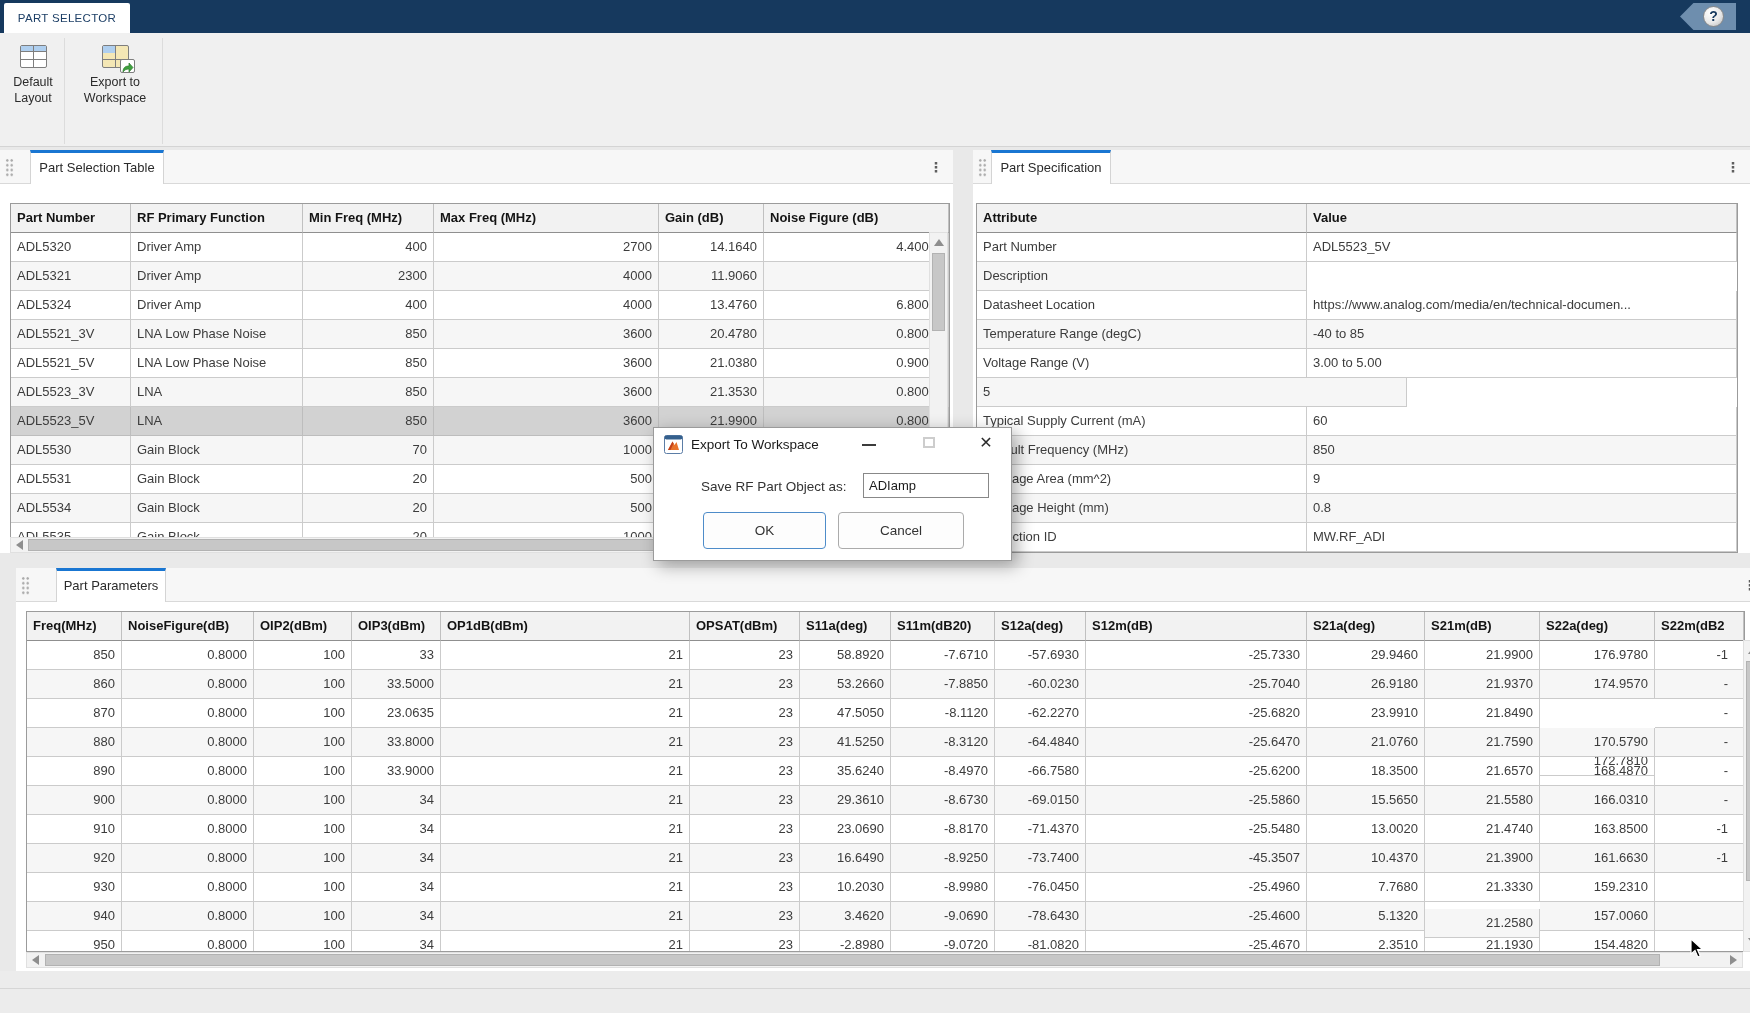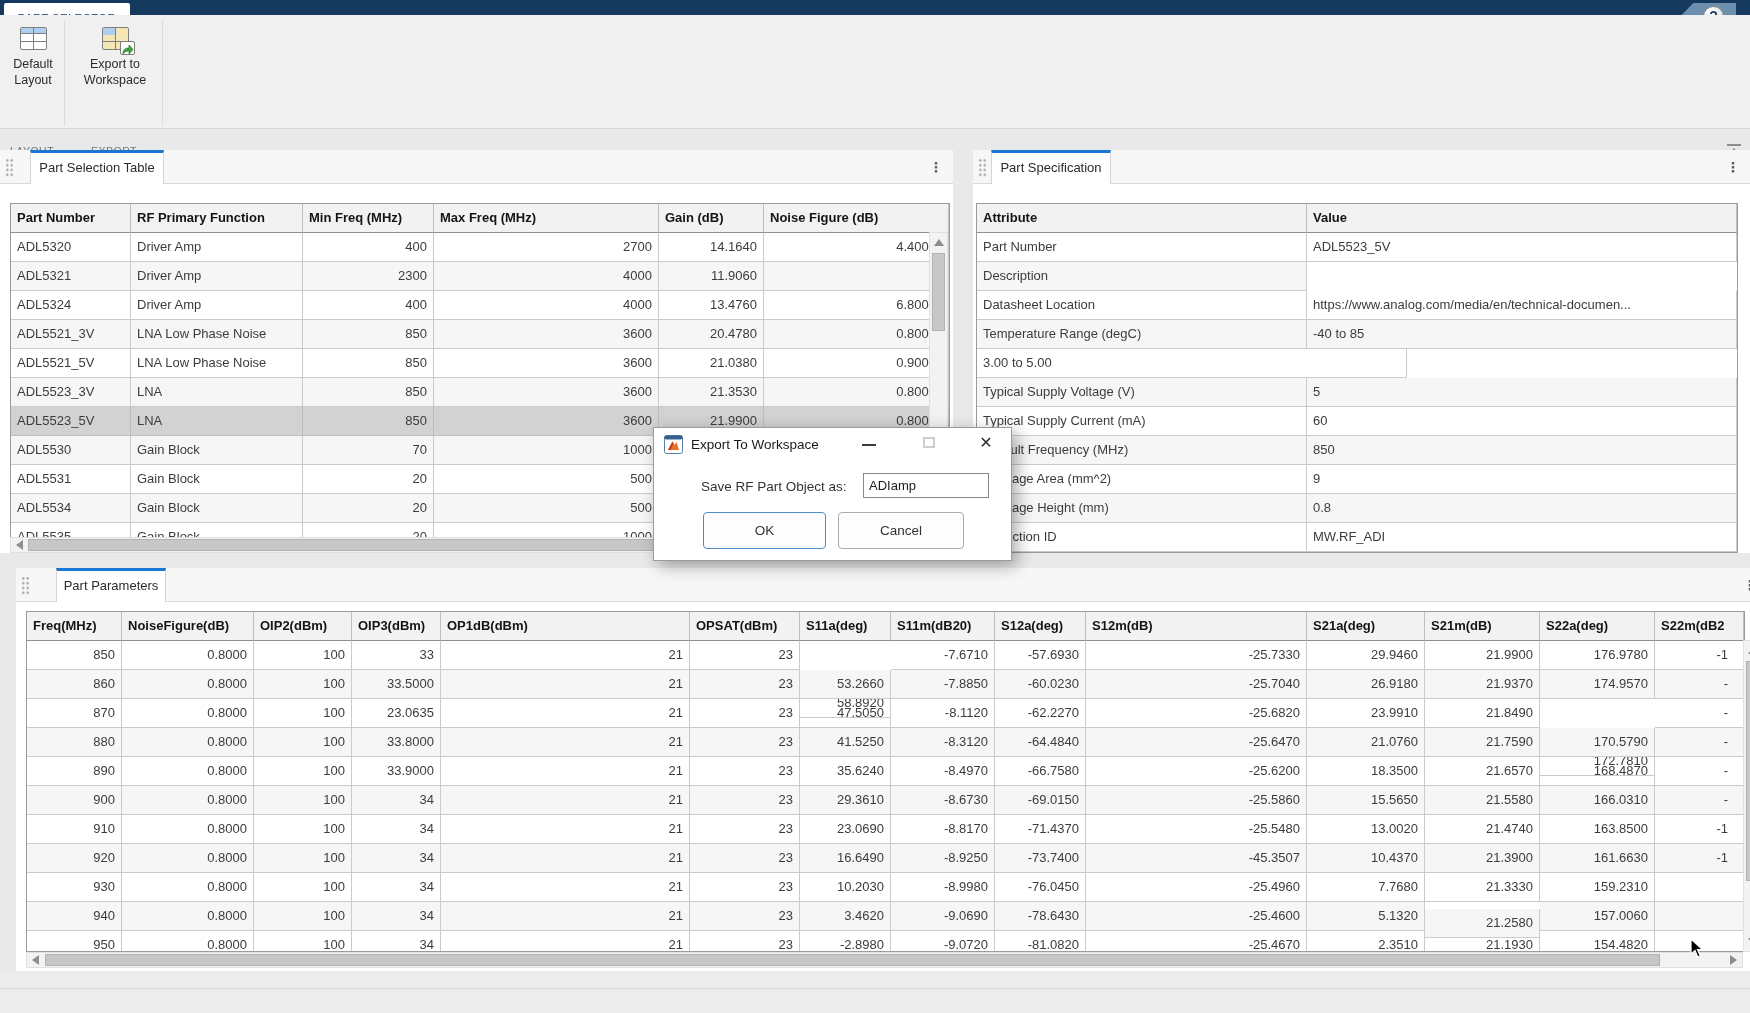--- a/index.html
+++ b/index.html
@@ -12,21 +12,21 @@
     border-radius:2px 2px 0 0; color:#1D3F66; font-size:11.5px; letter-spacing:.3px;
     text-align:center; line-height:30px; }
   #help-tag { position:absolute; right:14px; top:3px; width:56px; height:27px; background:#6E8EAE;
     clip-path:polygon(0 50%, 24% 0, 100% 0, 100% 100%, 24% 100%); }
   #help-ball { position:absolute; right:26px; top:6px; width:21px; height:21px; border-radius:50%;
     background:radial-gradient(circle at 35% 30%, #FFFFFF 0%, #E8E8E8 55%, #B9B9B9 100%);
     border:1px solid #8A8A8A; color:#16395E; font-weight:bold; font-size:14px;
     text-align:center; line-height:19px; }
 
   
-  #toolbar { position:absolute; left:0; top:15px; width:1750px; height:114px; background:#F0F0F0;
+  #toolbar { position:absolute; left:0; top:33px; width:1750px; height:114px; background:#F0F0F0;
     border-bottom:1px solid #D4D4D4;padding-left:40px; }
   .tool-btn { position:absolute; top:4px; height:92px; text-align:center; cursor:default; }
   .tool-btn .ticon { margin:8px auto 6px auto; position:relative; width:27px; height:23px; }
   .tool-btn .tlabel { font-size:12.5px; color:#2B2B2B; line-height:16px; }
   .tb-sep { position:absolute; top:5px; width:1px; height:106px; background:#DCDCDC; }
   .section-label { position:absolute; top:130px; height:16px; font-size:10.5px; color:#767676;
     letter-spacing:.5px; text-align:center; }
   
   .grid-icon { width:27px; height:23px; border:1px solid #7E7E7E; border-radius:2px; background:#FFFFFF; position:relative; }
   .grid-icon .hdr { position:absolute; left:0; top:0; width:100%; height:6px; background:#AFCFEF; border-bottom:1px solid #7E7E7E; }
@@ -285,24 +285,24 @@
       </div>
       <div class="rw">
         <div class="td al" style="width: 330px;">Datasheet Location</div>
         <div class="td al" style="width: 430px;">https://www.analog.com/media/en/technical-documen...</div>
       </div>
       <div class="rw stripe">
         <div class="td al" style="width: 330px;">Temperature Range (degC)</div>
         <div class="td al" style="width: 430px;">-40 to 85</div>
       </div>
       <div class="rw">
+        <div class="td al" style="width: 330px;">Voltage Range (V)</div>
         <div class="td al" style="width: 430px;">3.00 to 5.00</div>
       </div>
       <div class="rw stripe">
-        <div class="td al" style="width: 330px;">Typical Supply Voltage (V)</div>
         <div class="td al" style="width: 430px;">5</div>
       </div>
       <div class="rw">
         <div class="td al" style="width: 330px;">Typical Supply Current (mA)</div>
         <div class="td al" style="width: 430px;">60</div>
       </div>
       <div class="rw stripe">
         <div class="td al" style="width: 330px;">Default Frequency (MHz)</div>
         <div class="td al" style="width: 430px;">850</div>
       </div>
@@ -344,21 +344,21 @@
         <div class="th al" style="width: 115px;">S22a(deg)</div>
         <div class="th al" style="width: 89px;">S22m(dB2</div>
       </div>
       <div class="rw">
         <div class="td ar" style="width: 95px;">850</div>
         <div class="td ar" style="width: 132px;">0.8000</div>
         <div class="td ar" style="width: 98px;">100</div>
         <div class="td ar" style="width: 89px;">33</div>
         <div class="td ar" style="width: 249px;">21</div>
         <div class="td ar" style="width: 110px;">23</div>
-        <div class="td ar" style="width: 91px; margin-top: 48px;">58.8920</div>
+        <div class="td ar" style="width: 91px;">58.8920</div>
         <div class="td ar" style="width: 104px;">-7.6710</div>
         <div class="td ar" style="width: 91px;">-57.6930</div>
         <div class="td ar" style="width: 221px;">-25.7330</div>
         <div class="td ar" style="width: 118px;">29.9460</div>
         <div class="td ar" style="width: 115px;">21.9900</div>
         <div class="td ar" style="width: 115px;">176.9780</div>
         <div class="td ar" style="width: 89px; padding-right: 15px;">-1</div>
       </div>
       <div class="rw stripe">
         <div class="td ar" style="width: 95px;">860</div>

